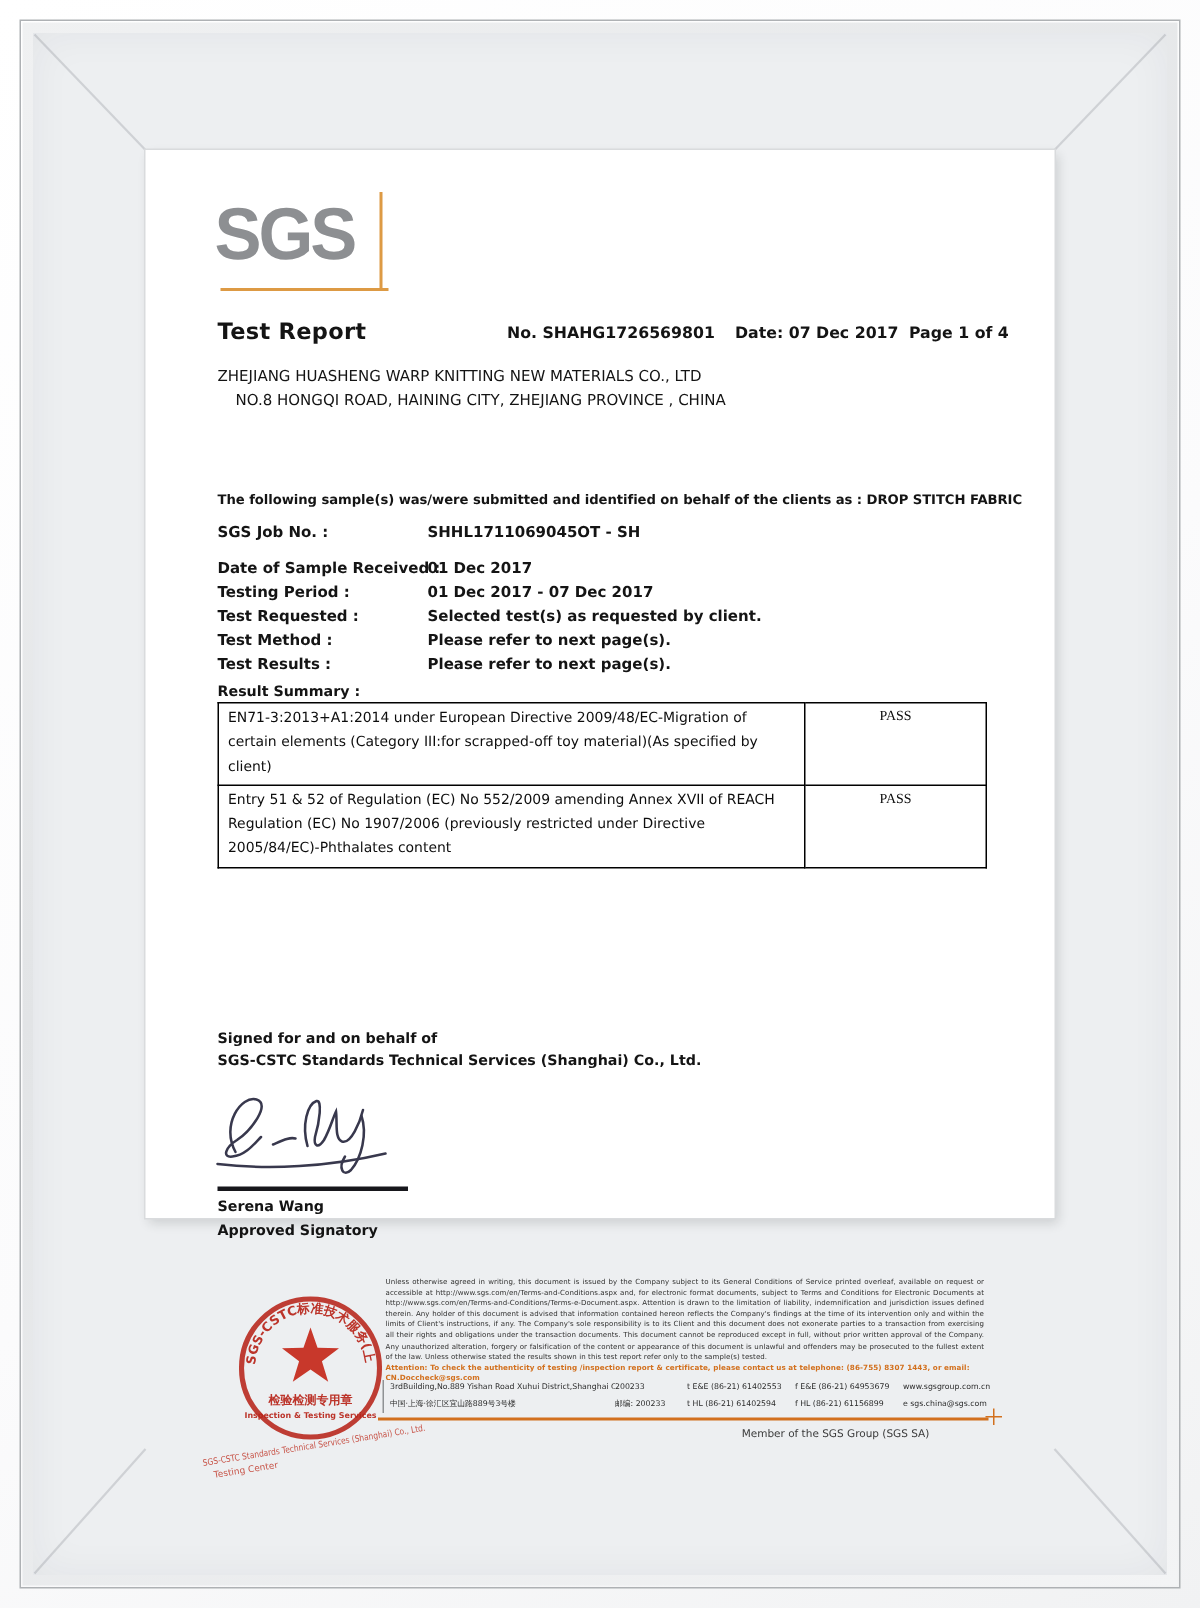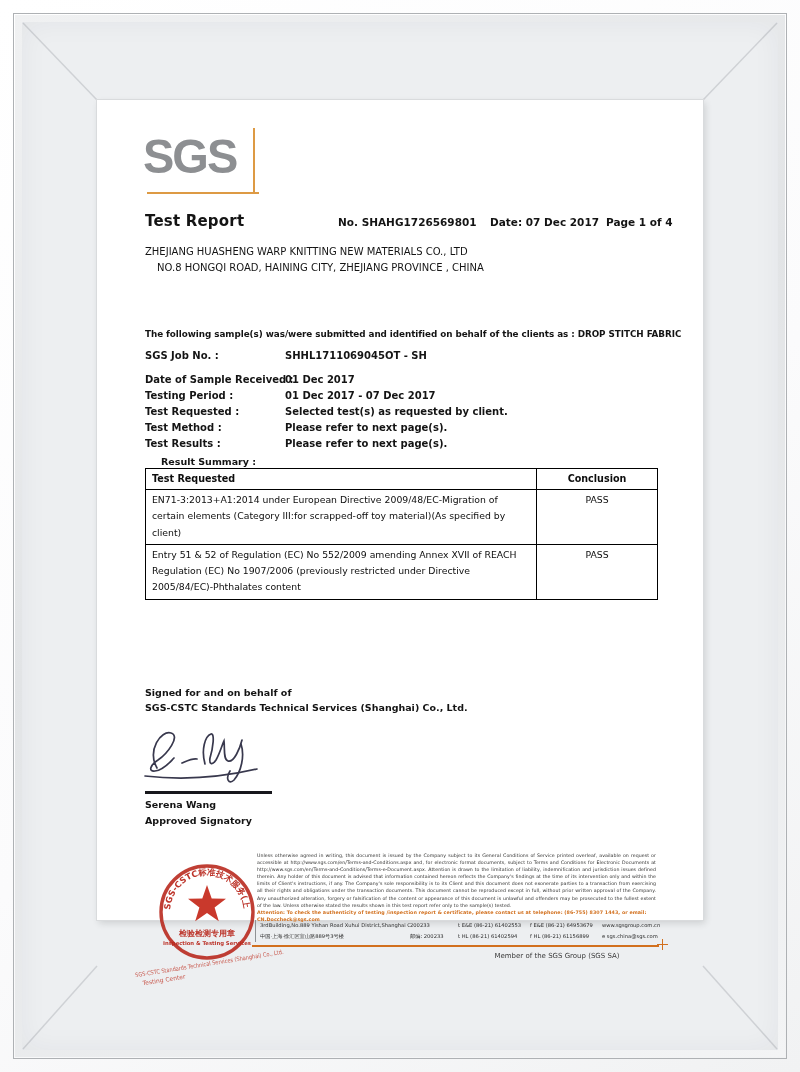--- a/index.html
+++ b/index.html
@@ -10,48 +10,48 @@
   }
   .abs{position:absolute;}
   
   .frame-white{inset:0;background:linear-gradient(145deg,#ffffff 0%,#fbfbfc 55%,#f1f2f3 100%);}
   .frame-line{inset:13px;border:1px solid #aeb1b4;}
   .frame-bevel{inset:15px;background:linear-gradient(150deg,#f0f1f2 0%,#e2e4e6 45%,#f3f4f5 100%);}
   .matte{inset:22px;background:#edeff1;box-shadow:inset 0 0 28px rgba(40,45,50,.05);}
   .matte-diagonals{inset:0;width:800px;height:1072px;pointer-events:none;}
   
   .document{
-    left:97px;top:100px;width:606px;height:820px;background:#ffffff;
+    left:97px;top:100px;width:606px;height:712px;background:#ffffff;
     box-shadow:0 0 0 1px #d9dbdd,2px 3px 7px rgba(30,35,40,.16);
     color:#141414;
   }
   .logo{left:46px;top:28px;font-size:47px;font-weight:bold;color:#8d8f92;
         letter-spacing:-2px;font-family:"Liberation Sans",sans-serif;transform:scaleY(1.04);}
   .logo-hline{left:50px;top:92px;width:112px;height:2px;background:#dd9a44;}
   .logo-vline{left:156px;top:28px;width:2px;height:66px;background:#dd9a44;}
   .report-title{left:48px;top:112px;font-size:15px;font-weight:bold;letter-spacing:.2px;}
   .hdr{font-size:10.5px;font-weight:bold;white-space:nowrap;margin-left:28px;}
   .report-no{left:213px;top:116px;}
   .report-date{left:365px;top:116px;}
   .report-page{left:481px;top:116px;}
   .client-name{left:48px;top:146px;font-size:10px;font-weight:normal;white-space:nowrap;}
   .client-addr{left:60px;top:162px;font-size:10px;font-weight:normal;white-space:nowrap;}
   .sample-line{left:48px;top:229px;font-size:8.8px;font-weight:bold;white-space:nowrap;letter-spacing:-.05px;}
   .frow{font-size:10px;font-weight:bold;white-space:nowrap;}
   .flabel{left:48px;}
   .fvalue{left:188px;}
-  .result-summary{left:48px;top:356px;font-size:9.5px;font-weight:bold;margin-left:16px;}
+  .result-summary{left:48px;top:356px;font-size:9.5px;font-weight:bold;}
   table.results{
     left:48px;top:368px;position:absolute;border-collapse:collapse;
     width:513px;table-layout:fixed;font-size:9.3px;color:#0d0d0d;
   }
   table.results td,table.results th{border:1.6px solid #000;padding:2px 6px 3px 6px;vertical-align:top;text-align:left;}
   table.results th{font-size:9.6px;height:15px;vertical-align:middle;}
   table.results .ccol{width:108px;text-align:center;}
-  table.results td.ccol{padding-top:4px;}
+  table.results td.ccol{padding-top:4px;font-family:Liberation Serif, serif;}
   table.results td.tcol{line-height:1.75;}
   .signed1{left:48px;top:587px;font-size:9.5px;font-weight:bold;}
   .signed2{left:48px;top:602px;font-size:9.5px;font-weight:bold;}
   .sig-svg{left:40px;top:618px;}
   .sig-line{left:48px;top:691px;width:127px;height:2.6px;background:#17171c;}
   .sig-name{left:48px;top:699px;font-size:9.5px;font-weight:bold;}
   .sig-title{left:48px;top:715px;font-size:9.5px;font-weight:bold;}
   .stamp-svg{left:34px;top:746px;z-index:5;}
   .legal{left:160px;top:752px;width:399px;font-size:4.7px;line-height:7.1px;
          text-align:justify;color:#30302f;letter-spacing:.05px;}
@@ -110,24 +110,20 @@
   <div class="abs frow flabel" style="top:306px">Test Requested :</div>
   <div class="abs frow fvalue" style="top:306px">Selected test(s) as requested by client.</div>
   <div class="abs frow flabel" style="top:322px">Test Method :</div>
   <div class="abs frow fvalue" style="top:322px">Please refer to next page(s).</div>
   <div class="abs frow flabel" style="top:338px">Test Results :</div>
   <div class="abs frow fvalue" style="top:338px">Please refer to next page(s).</div>
 
   <div class="abs result-summary">Result Summary :</div>
   <table class="results">
     <tbody>
-        <tr>
-      <th>Test Requested</th>
-      <th class="ccol">Conclusion</th>
-    </tr>
     <tr>
       <td class="tcol">EN71-3:2013+A1:2014 under European Directive 2009/48/EC-Migration of certain elements (Category III:for scrapped-off toy material)(As specified by client)</td>
       <td class="ccol">PASS</td>
     </tr>
     <tr>
       <td class="tcol">Entry 51 &amp; 52 of Regulation (EC) No 552/2009 amending Annex XVII of REACH Regulation (EC) No 1907/2006 (previously restricted under Directive 2005/84/EC)-Phthalates content</td>
       <td class="ccol">PASS</td>
     </tr>
   </tbody>
     </table>

